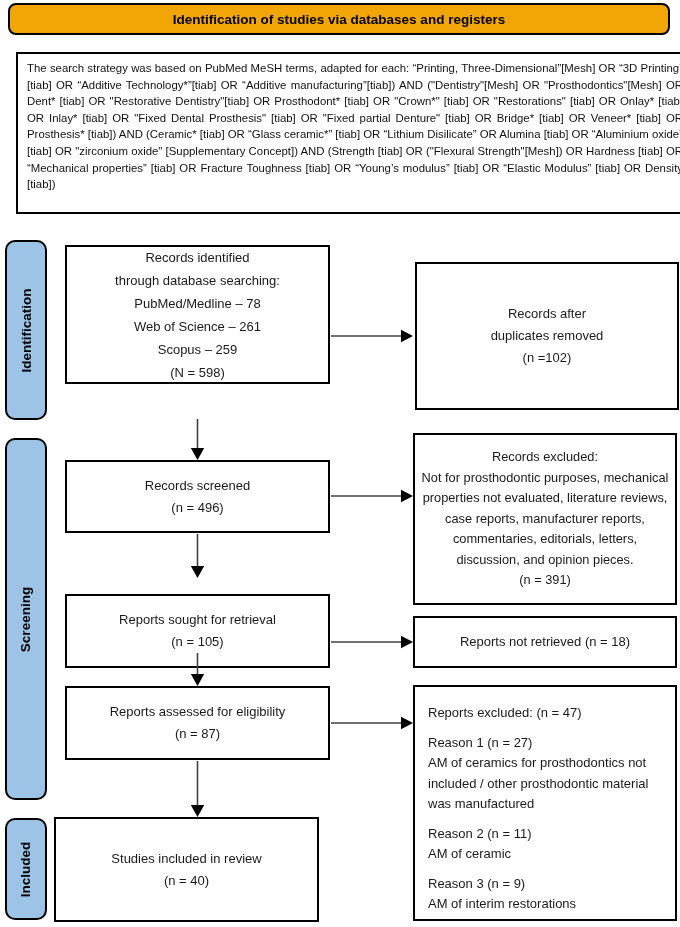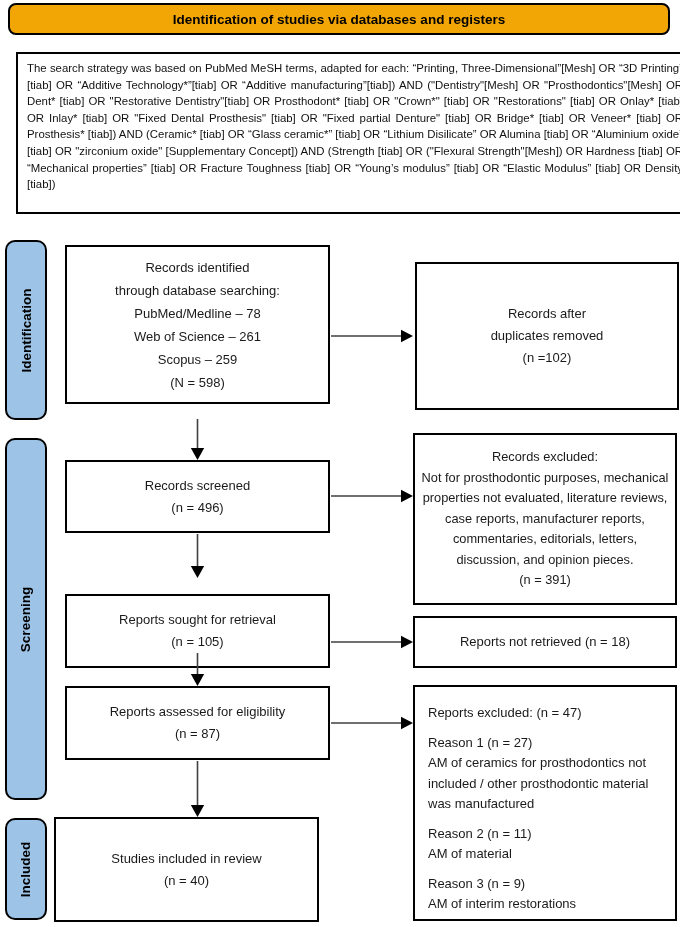--- a/index.html
+++ b/index.html
@@ -41,21 +41,21 @@
   .st-included      { top:818px; height:102px; }
 
   
   .fbox {
     position:absolute; background:#fff; border:2.5px solid var(--border,#000);
     box-sizing:border-box; display:flex; align-items:center; justify-content:center;
     text-align:center; font-size:13px; line-height:22px; color:#1a1a1a;
     padding:4px 8px;
   }
   .rbox { border-width:2px; }
-  .b-identified   { left:65px;  top:245px; width:265px; height:159px; line-height:23px; }
+  .b-identified   { left:65px;  top:245px; width:265px; height:139px; line-height:23px; }
   .b-duplicates   { left:415px; top:262px; width:264px; height:148px; }
   .b-screened     { left:65px;  top:460px; width:265px; height:73px;  }
   .b-rec-excluded { left:413px; top:433px; width:264px; height:172px; font-size:12.8px; line-height:20.5px; padding:4px 6px; }
   .b-sought       { left:65px;  top:594px; width:265px; height:74px;  }
   .b-notretrieved { left:413px; top:616px; width:264px; height:52px;  }
   .b-assessed     { left:65px;  top:686px; width:265px; height:74px;padding-left:8px;  }
   .b-rep-excluded {
     left:413px; top:685px; width:264px; height:236px;
     display:block; text-align:left; padding:16px 10px 8px 13px; line-height:20.5px;
   }
@@ -152,21 +152,21 @@
   </div>
 
   <div class="fbox rbox b-rep-excluded">
     <p>Reports excluded: (n = 47)</p>
     <p>
       <span>Reason 1 (n = 27)</span><br>
       <span>AM of ceramics for prosthodontics not included / other prosthodontic material was manufactured</span>
     </p>
     <p>
       <span>Reason 2 (n = 11)</span><br>
-      <span>AM of material</span>
+      <span>AM of ceramic</span>
     </p>
     <p>
       <span>Reason 3 (n = 9)</span><br>
       <span>AM of interim restorations</span>
     </p>
   </div>
 
   <svg class="arrows" width="680" height="927" viewBox="0 0 680 927">
     <g>
       <line x1="331" y1="336" x2="401" y2="336"></line>

